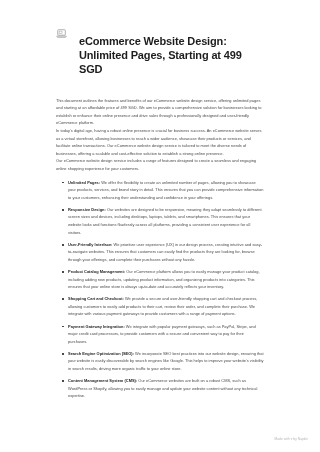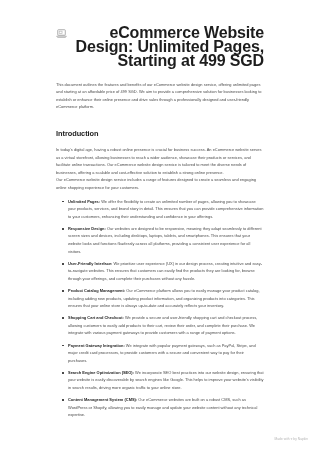--- a/index.html
+++ b/index.html
@@ -31,27 +31,26 @@
   }
   .doc-icon {
     flex: 0 0 auto;
     width: 11px;
     height: 11px;
     margin-top: 2px;
     opacity: 0.72;
   }
   .doc-icon svg { display: block; }
   .doc-title {
-    margin: 0;
-    font-size: 16px;
+    margin: 8px;
+    font-size: 11px;
     line-height: 14.2px;
     font-weight: 700;
     letter-spacing: -0.15px;
     color: #1d1d1d;
-    text-align: right;
   }
   .intro-para {
     margin: 0;
     font-size: 3.95px;
     line-height: 7.6px;
     color: #4a4a4a;
     text-align: left;
     letter-spacing: 0.01px;
   }
   h2.section-heading {
@@ -117,21 +116,20 @@
         <rect x="2.5" y="2.5" width="11" height="8" rx="1" fill="none" stroke="#7a7a7a" stroke-width="1.2"></rect>
         <rect x="4.6" y="4.6" width="4.2" height="3.6" fill="none" stroke="#9a9a9a" stroke-width="1"></rect>
         <path d="M1 11.8 H15 L13.8 13.6 H2.2 Z" fill="none" stroke="#7a7a7a" stroke-width="1.1"></path>
       </svg>
     </span>
     <h1 class="doc-title">eCommerce Website Design: Unlimited Pages, Starting at 499 SGD</h1>
   </div>
 
   <p class="intro-para">This document outlines the features and benefits of our eCommerce website design service, offering unlimited pages and starting at an affordable price of 499 SGD. We aim to provide a comprehensive solution for businesses looking to establish or enhance their online presence and drive sales through a professionally designed and user-friendly eCommerce platform.</p>
 
-  <h2 class="section-heading">Introduction</h2>
   <p class="body-para">In today's digital age, having a robust online presence is crucial for business success. An eCommerce website serves as a virtual storefront, allowing businesses to reach a wider audience, showcase their products or services, and facilitate online transactions. Our eCommerce website design service is tailored to meet the diverse needs of businesses, offering a scalable and cost-effective solution to establish a strong online presence.</p>
 
   <p class="body-para">Our eCommerce website design service includes a range of features designed to create a seamless and engaging online shopping experience for your customers.</p>
 
   <ul class="feature-list">
     <li>
       <span class="term">Unlimited Pages:</span><span> We offer the flexibility to create an unlimited number of pages, allowing you to showcase your products, services, and brand story in detail. This ensures that you can provide comprehensive information to your customers, enhancing their understanding and confidence in your offerings.</span>
     </li>
     <li>
       <span class="term">Responsive Design:</span><span> Our websites are designed to be responsive, meaning they adapt seamlessly to different screen sizes and devices, including desktops, laptops, tablets, and smartphones. This ensures that your website looks and functions flawlessly across all platforms, providing a consistent user experience for all visitors.</span>

